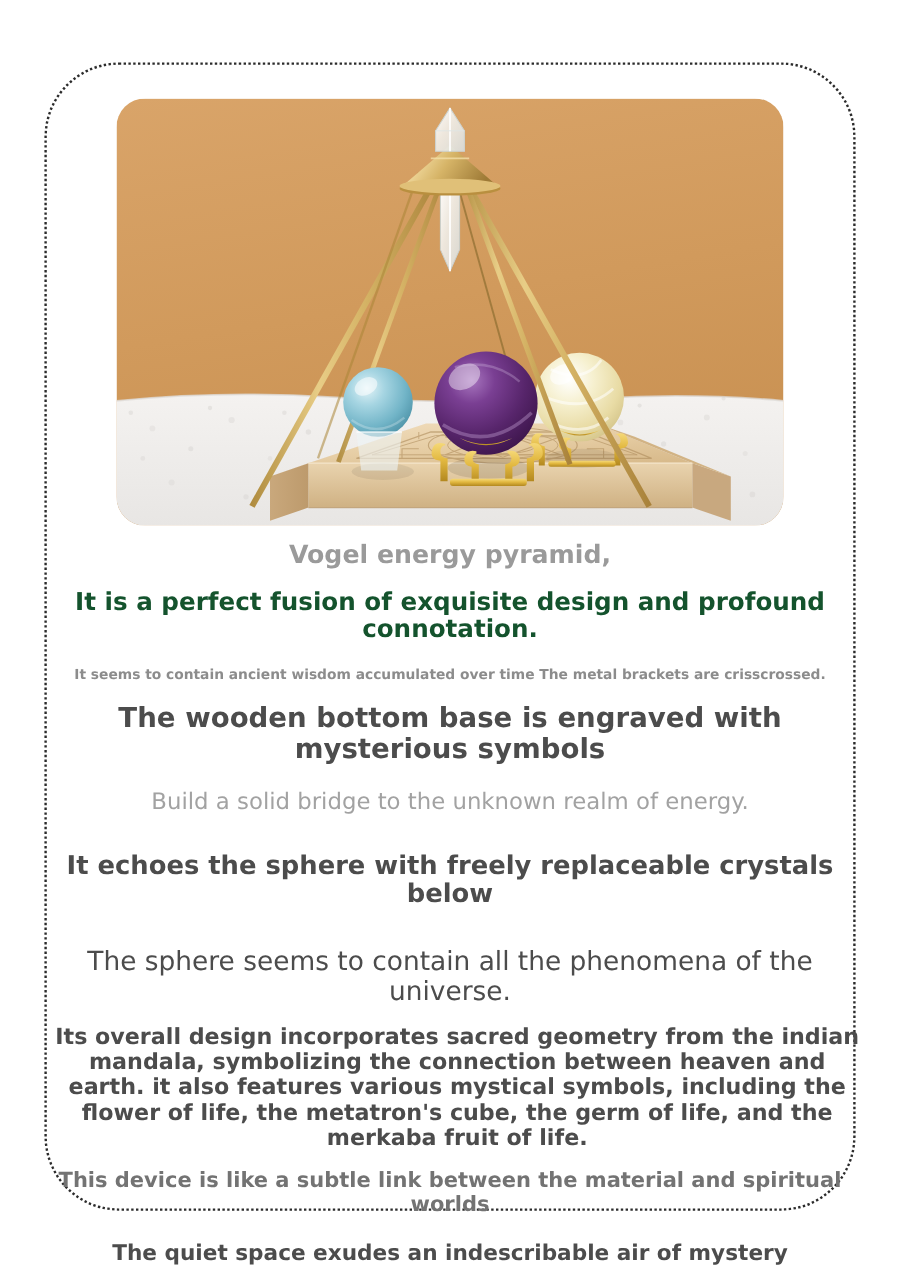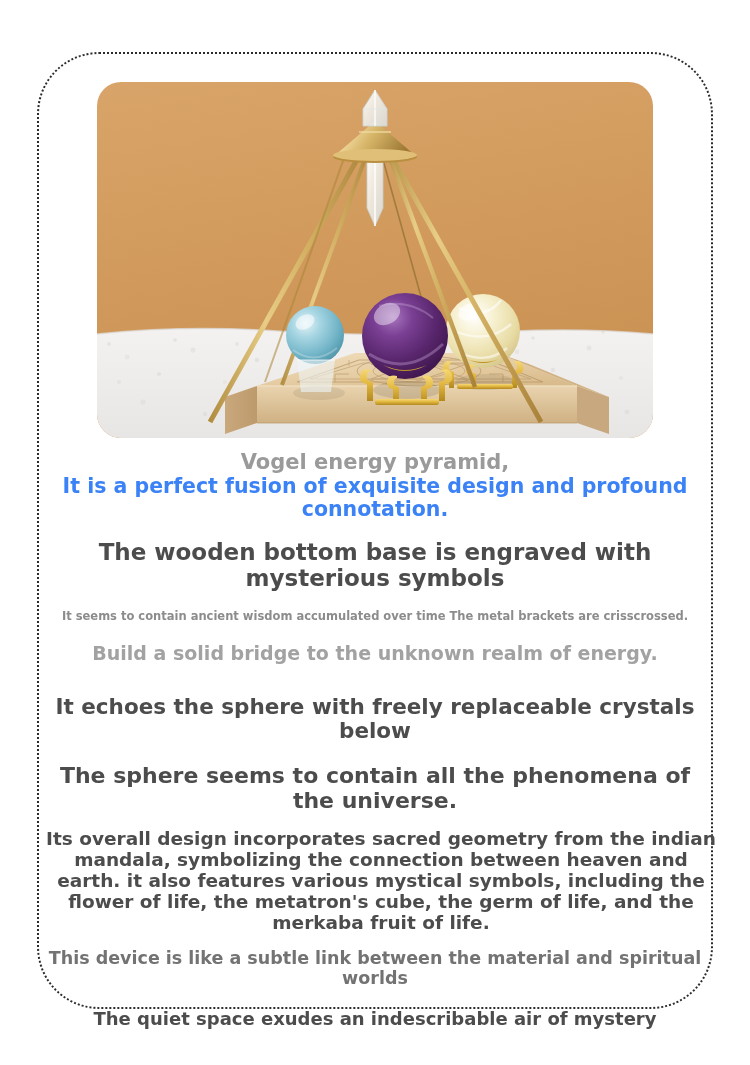--- a/index.html
+++ b/index.html
@@ -77,57 +77,58 @@
   
   .t-title {
     font-size: 21px;
     font-weight: 700;
     color: #9a9a9a;
     margin-top: 13px;
   }
   .t-gray-lg {
     font-size: 20.5px;
     font-weight: 700;
-    color: #3b82f6;
+    color: #14532d;
+    margin-top: 15px;
   }
   .t-dark-xl {
     font-size: 23px;
     font-weight: 700;
     color: #4c4c4c;
     margin-top: 17px;
   }
   .t-tiny {
     font-size: 11.5px;
     font-weight: 700;
     color: #8c8c8c;
     margin-top: 19px;
   }
   .t-gray-md {
     font-size: 19px;
-    font-weight: 700;
+    font-weight: 400;
     color: #a2a2a2;
     margin-top: 20px;
   }
   .t-dark-md {
     font-size: 16.5px;
     font-weight: 700;
     color: #4c4c4c;
     margin-top: 19px;
   }
   .t-dark-lg {
     font-size: 21.5px;
     font-weight: 700;
     color: #4c4c4c;
     margin-top: 30px;
   }
   .t-dark-xl2 {
     font-size: 22px;
-    font-weight: 700;
-    color: #4c4c4c;
-    margin-top: 19px;
+    font-weight: 400;
+    color: #4c4c4c;
+    margin-top: 30px;
   }
   .t-para {
     font-size: 18.5px;
     font-weight: 700;
     color: #4c4c4c;
     margin-top: 16px;
     line-height: 1.13;
     padding: 0 6px;
   }
   .t-gray-sm {
@@ -353,22 +354,22 @@
           </g>
         </g>
 
       </svg>
     </div>
 
     <div id="copy">
 
     <div class="line t-title">Vogel energy pyramid,</div>
         <div class="line t-gray-lg">It is a perfect fusion of exquisite design and profound connotation.</div>
+        <div class="line t-tiny">It seems to contain ancient wisdom accumulated over time The metal brackets are crisscrossed.</div>
         <div class="line t-dark-xl">The wooden bottom base is engraved with mysterious symbols</div>
-        <div class="line t-tiny">It seems to contain ancient wisdom accumulated over time The metal brackets are crisscrossed.</div>
         <div class="line t-gray-md">Build a solid bridge to the unknown realm of energy.</div>
         <div class="line t-dark-lg">It echoes the sphere with freely replaceable crystals below</div>
         <div class="line t-dark-xl2">The sphere seems to contain all the phenomena of the universe.</div>
         <div class="line t-para">Its overall design incorporates sacred geometry from the indian mandala, symbolizing the connection between heaven and earth. it also features various mystical symbols, including the flower of life, the metatron's cube, the germ of life, and the merkaba fruit of life.</div>
         <div class="line t-gray-sm">This device is like a subtle link between the material and spiritual worlds</div>
         <div class="line t-dark-sm">The quiet space exudes an indescribable air of mystery</div>
       </div>
 
   </div>
 </div>

